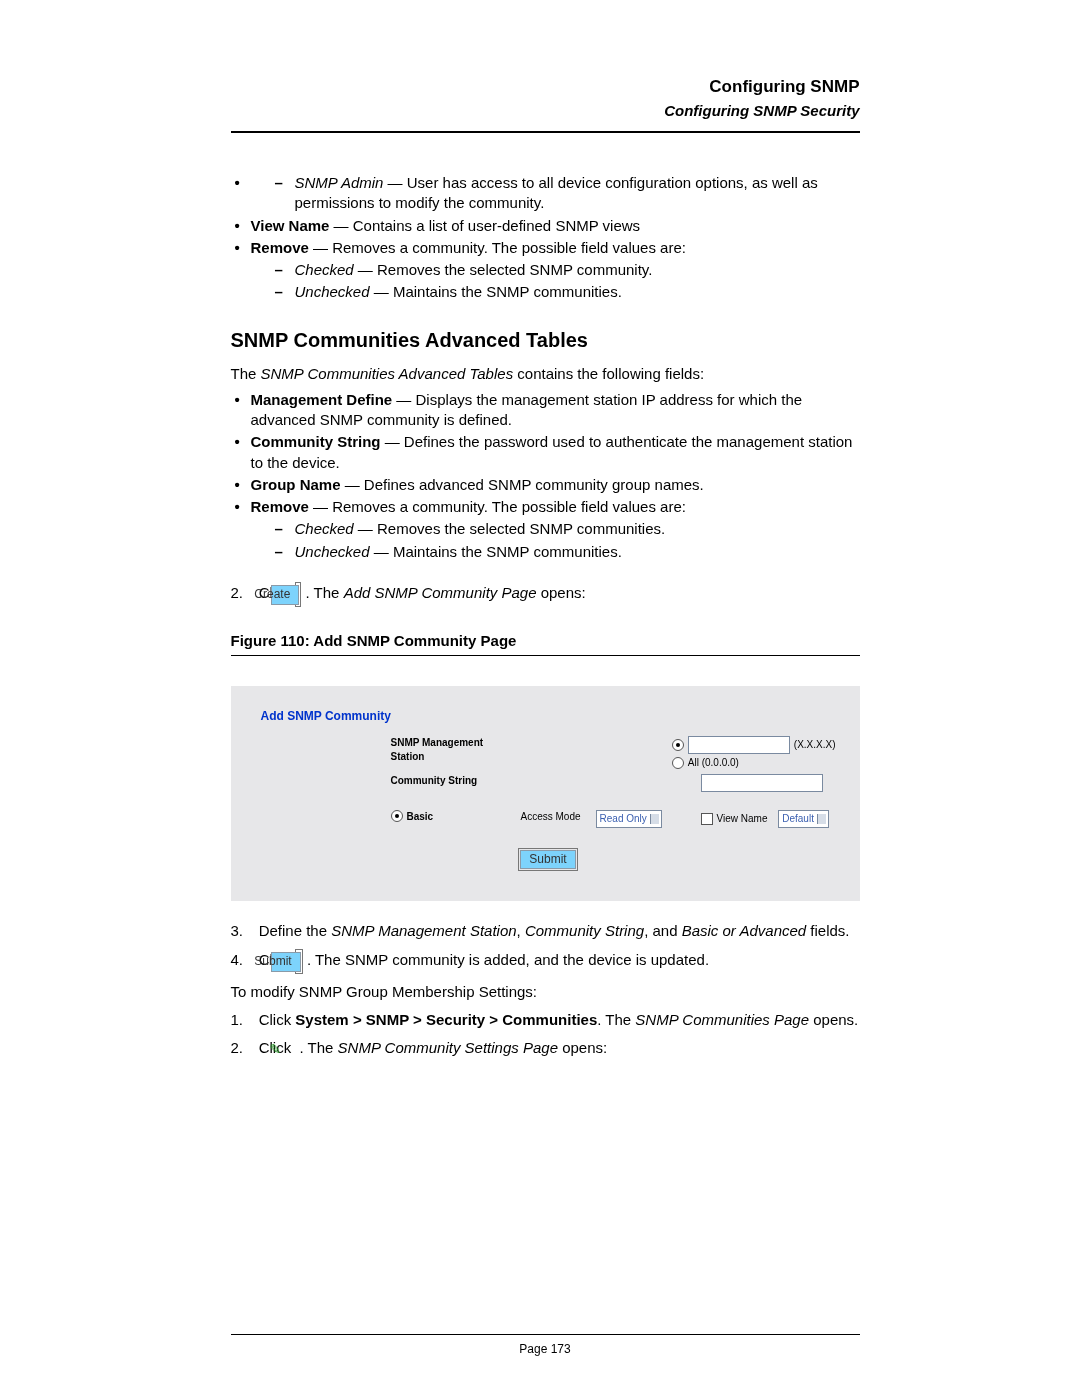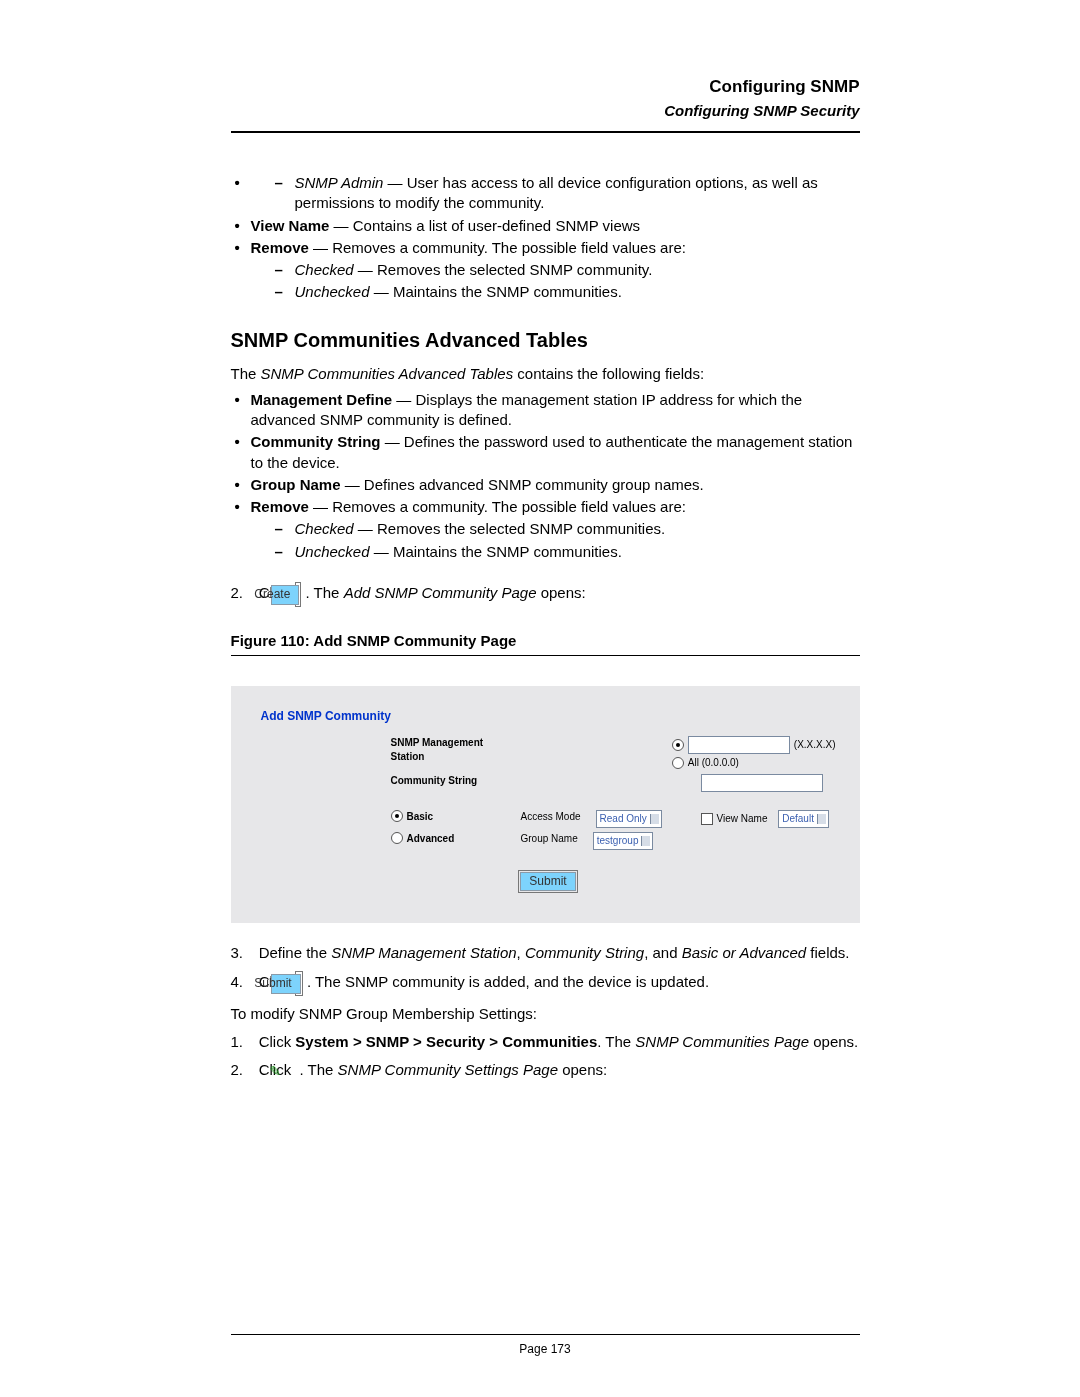--- a/index.html
+++ b/index.html
@@ -363,35 +363,20 @@
             <span class="fake-check"></span>
             <span>View Name</span>
             &nbsp;
             <span class="fake-select">
                 <span>Default</span>
               </span>
           </div>
         </div>
       </div>
 
-      <div class="form-row">
-        <div class="lbl-col" style="font-weight:normal;">
-          <span class="radio-line">
-            <span class="fake-radio"></span>
-            <span class="bold">Advanced</span>
-          </span>
-        </div>
-        <div class="mid-col">
-          <span style="font-size:10px;">Group Name</span>
-          <span class="fake-select">
-              <span>testgroup</span>
-            </span>
-        </div>
-        <div class="right-col"></div>
-      </div>
 
       <div class="submit-row">
         <span class="btn-outer"><span class="btn-img">Submit</span></span>
       </div>
     </div>
   </div>
 
   <div class="step-line">
     <span class="step-num">3.</span>
     <span>Define the </span><span class="ital">SNMP Management Station</span><span>, </span><span class="ital">Community String</span><span>, and </span><span class="ital">Basic or Advanced</span><span> fields.</span>

